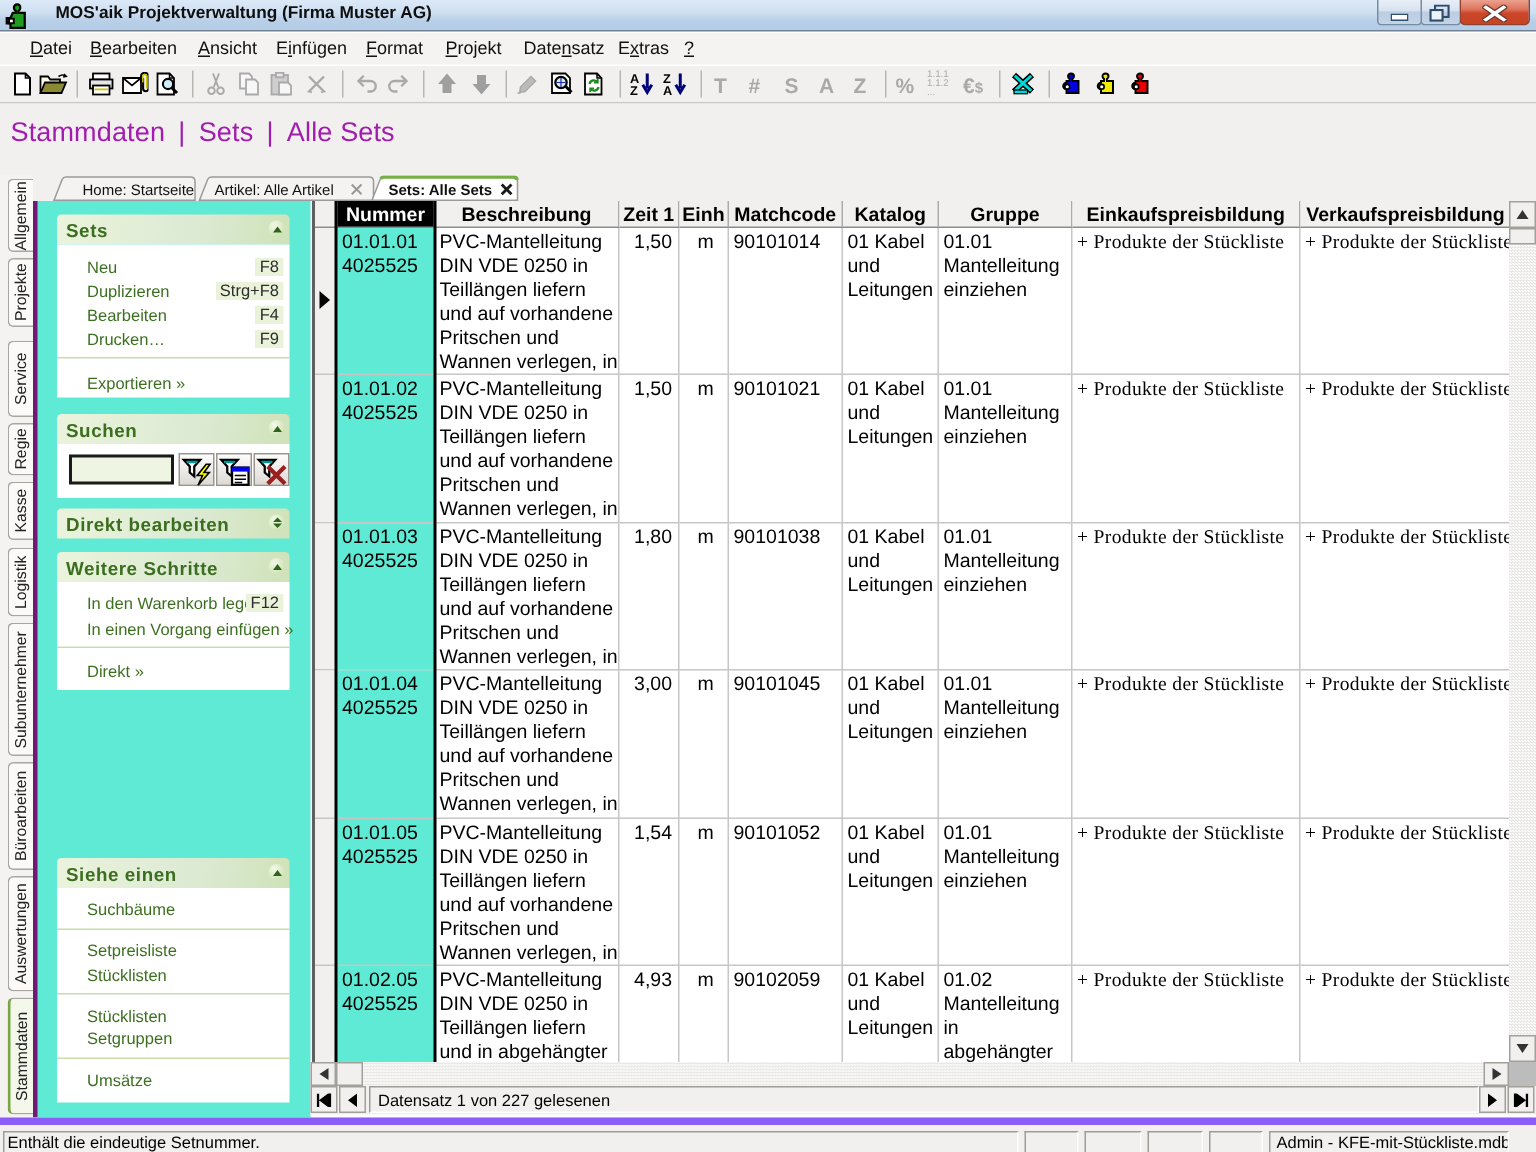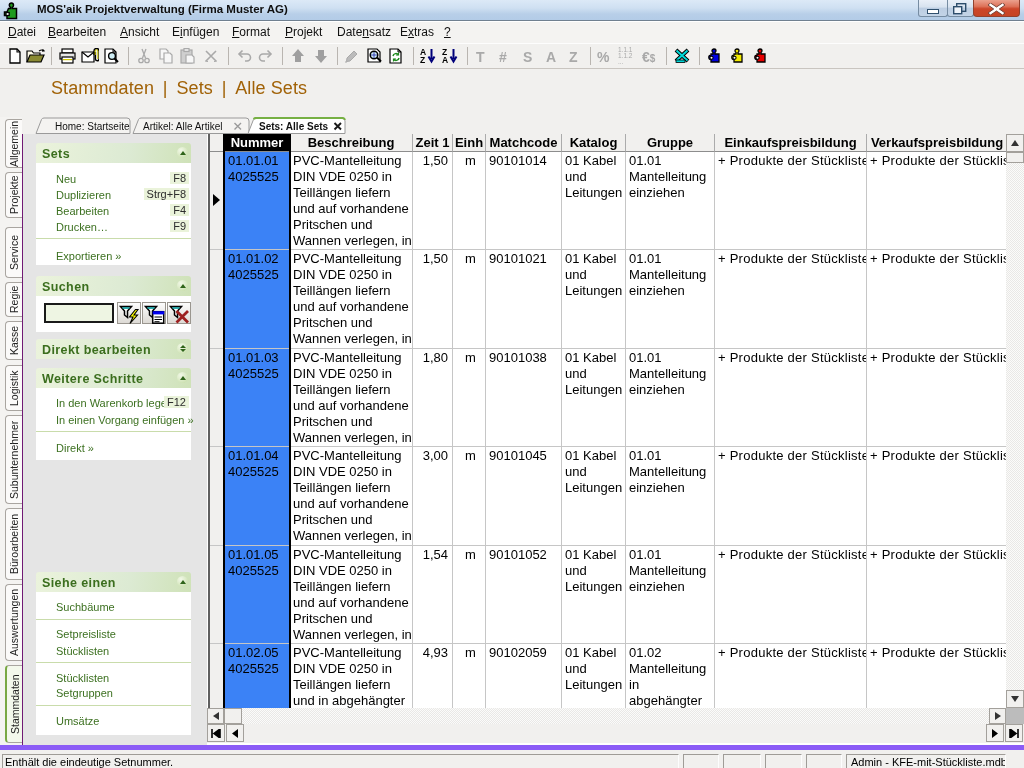--- a/index.html
+++ b/index.html
@@ -15,46 +15,46 @@
 .winbtn { top:0; height:17px; border:1px solid #768ca2; border-top:none;
   background:linear-gradient(#e9eff8 0%, #d7e2ef 45%, #bccde2 50%, #c3d4e7 100%); }
 #btnmin { left:918px; width:30px; border-radius:0 0 3px 3px; }
 #btnmax { left:947px; width:27px; border-radius:0 0 3px 3px; }
 #btnclose { left:973px; width:47px; border-radius:0 0 4px 4px;
   background:linear-gradient(#eba18e 0%, #dd7259 40%, #cc4529 55%, #c64424 100%);
   border-color:#93412e; }
 
 
 #menubar { left:0; top:22px; width:1024px; height:21px; background:#f4f3f1; font-size:12px; color:#111; }
-#menubar span { position:absolute; top:3px; }
+#menubar span { position:absolute; top:3px;margin-left:12px; }
 #menubar u { text-decoration:underline; }
 
 
 #toolbar { left:0; top:43px; width:1024px; height:26px; background:#f1f0ee;
   border-top:1px solid #fdfdfd; border-bottom:1px solid #c9c5c0; }
 .tsep { position:absolute; top:3px; width:1px; height:18px; background:#b9b5b0; }
 .ticon { position:absolute; top:4px; }
 .tletter { position:absolute; top:5px; font-size:14px; font-weight:bold; color:#a9a9a9; }
 
 
 #band { left:0; top:69px; width:1024px; height:65px; background:#f1f0ee; }
-#pagetitle { left:7px; top:79px; font-size:18px; line-height:18px; color:#a16207; letter-spacing:0.1px;margin-left:44px; }
+#pagetitle { left:7px; top:79px; font-size:18px; line-height:18px; color:#a21caf; letter-spacing:0.1px; }
 
 
 #tabstrip { left:0; top:117px; }
 
 
 .vtab { left:5px; width:17px; background:#fbfaf9; border:1px solid #a9a5a0; border-right:none;
   border-radius:4px 0 0 4px; color:#222; font-size:10.5px; }
 .vtab div { width:100%; height:100%; display:flex; align-items:center; justify-content:center;
   writing-mode:vertical-rl; transform:rotate(180deg); }
 .vtab.active { background:#f3f8eb; border-color:#a9a5a0; border-left:2px solid #78a843; width:18px; }
 
 
-#panel { left:22px; top:134px; width:185px; height:611px; background:#e5e5e5; border-left:1px solid #701a75; }
+#panel { left:22px; top:134px; width:185px; height:611px; background:#5eead4; border-left:3px solid #701a75; }
 .card { position:absolute; left:13px; width:155px; background:#fff; }
 .sechead { position:absolute; left:13px; width:155px; height:20px;
   background:linear-gradient(100deg,#ebf3dc 0%, #dcead3 60%, #cfe2b8 100%);
   border-radius:3px 3px 0 0; }
 .sechead b { position:absolute; left:6px; top:3.5px; font-size:12.5px; color:#3b6e1e; letter-spacing:0.4px; }
 .roundbtn { position:absolute; right:3px; top:4px; width:11px; height:11px; border-radius:50%;
   background:radial-gradient(circle at 35% 30%, #f2f8e8, #c2dba2); }
 .roundbtn:after { content:""; position:absolute; left:2.5px; top:3.5px;
   border-left:3px solid transparent; border-right:3px solid transparent; border-bottom:4px solid #2f641a; }
 .roundbtn.dbl:after { left:2.5px; top:5.5px; border-left:3px solid transparent; border-right:3px solid transparent; border-bottom:none; border-top:3.5px solid #2f641a; }
@@ -70,24 +70,24 @@
 
 #tablearea { left:208px; top:134px; width:800px; height:574px; border-left:2px solid #5f5f5f; background:#fff; overflow:hidden; }
 table { border-collapse:separate; border-spacing:0; table-layout:fixed; font-size:13px; width:798px; }
 td,th { padding:0 0 0 3px; vertical-align:top; overflow:hidden; white-space:nowrap; box-sizing:border-box; }
 th { height:18px; background:#f1f0ee; border-right:1px solid #ababab; border-bottom:1px solid #8d8d8d;
   font-size:13px; font-weight:bold; color:#000; padding:1px 0 0 0; text-align:center; }
 th.num { background:#000; color:#fff; }
 td { border-right:1px solid #c6c6c6; border-bottom:1px solid #c6c6c6; line-height:16px; height:98px; padding-top:1px; }
 tr:nth-child(odd) td { height:99px; }
 td.sel { background:#f1f0ee; border-right:1px solid #8d8d8d; padding:0; }
-td.grn { background:#3b82f6; }
+td.grn { background:#5eead4; }
 td.r { text-align:right; padding-right:4px; }
 td.c { text-align:center; }
-td.pk { letter-spacing:0.25px; }
+td.pk { letter-spacing:0.25px;font-family:Liberation Serif, serif; }
 .tri { width:0; height:0; border-top:6px solid transparent; border-bottom:6px solid transparent; border-left:7px solid #000; margin:42px 0 0 3px; }
 
 
 .sbtrack { background-image:conic-gradient(#fbfbfa 25%, #e9e8e6 0 50%, #fbfbfa 0 75%, #e9e8e6 0); background-size:2px 2px; }
 .sbbtn { position:absolute; background:#f1f0ee; border:1px solid #a3a09b; display:flex; align-items:center; justify-content:center; }
 .arrow { width:0; height:0; }
 
 
 #navrow { left:207px; top:724px; width:817px; height:19px; background:#f1f0ee; font-size:11px; }
 
@@ -527,20 +527,23 @@
   <div class="sbbtn" style="left:0px;top:0px;width:18px;height:18px">
       <svg width="10" height="9">
         <path d="M1 0 v9 M9 0 L3 4.5 L9 9 z" fill="#000" stroke="#000" stroke-width="1.6"></path>
       </svg>
     </div>
   <div class="sbbtn" style="left:19px;top:0px;width:18px;height:18px">
       <svg width="8" height="9">
         <path d="M7 0 L1 4.5 L7 9 z" fill="#000"></path>
       </svg>
     </div>
+  <div style="position:absolute;left:39px;top:0px;width:740px;height:18px;border:1px solid;border-color:#9f9c97 #fdfdfd #fdfdfd #9f9c97;background:#f1f0ee">
+      <span style="position:absolute;left:5px;top:3px">Datensatz 1 von 227 gelesenen</span>
+    </div>
   <div class="sbbtn" style="left:779px;top:0px;width:18px;height:18px">
       <svg width="8" height="9">
         <path d="M1 0 L7 4.5 L1 9 z" fill="#000"></path>
       </svg>
     </div>
   <div class="sbbtn" style="left:798px;top:0px;width:18px;height:18px">
       <svg width="10" height="9">
         <path d="M9 0 v9 M1 0 L7 4.5 L1 9 z" fill="#000" stroke="#000" stroke-width="1.6"></path>
       </svg>
     </div>

